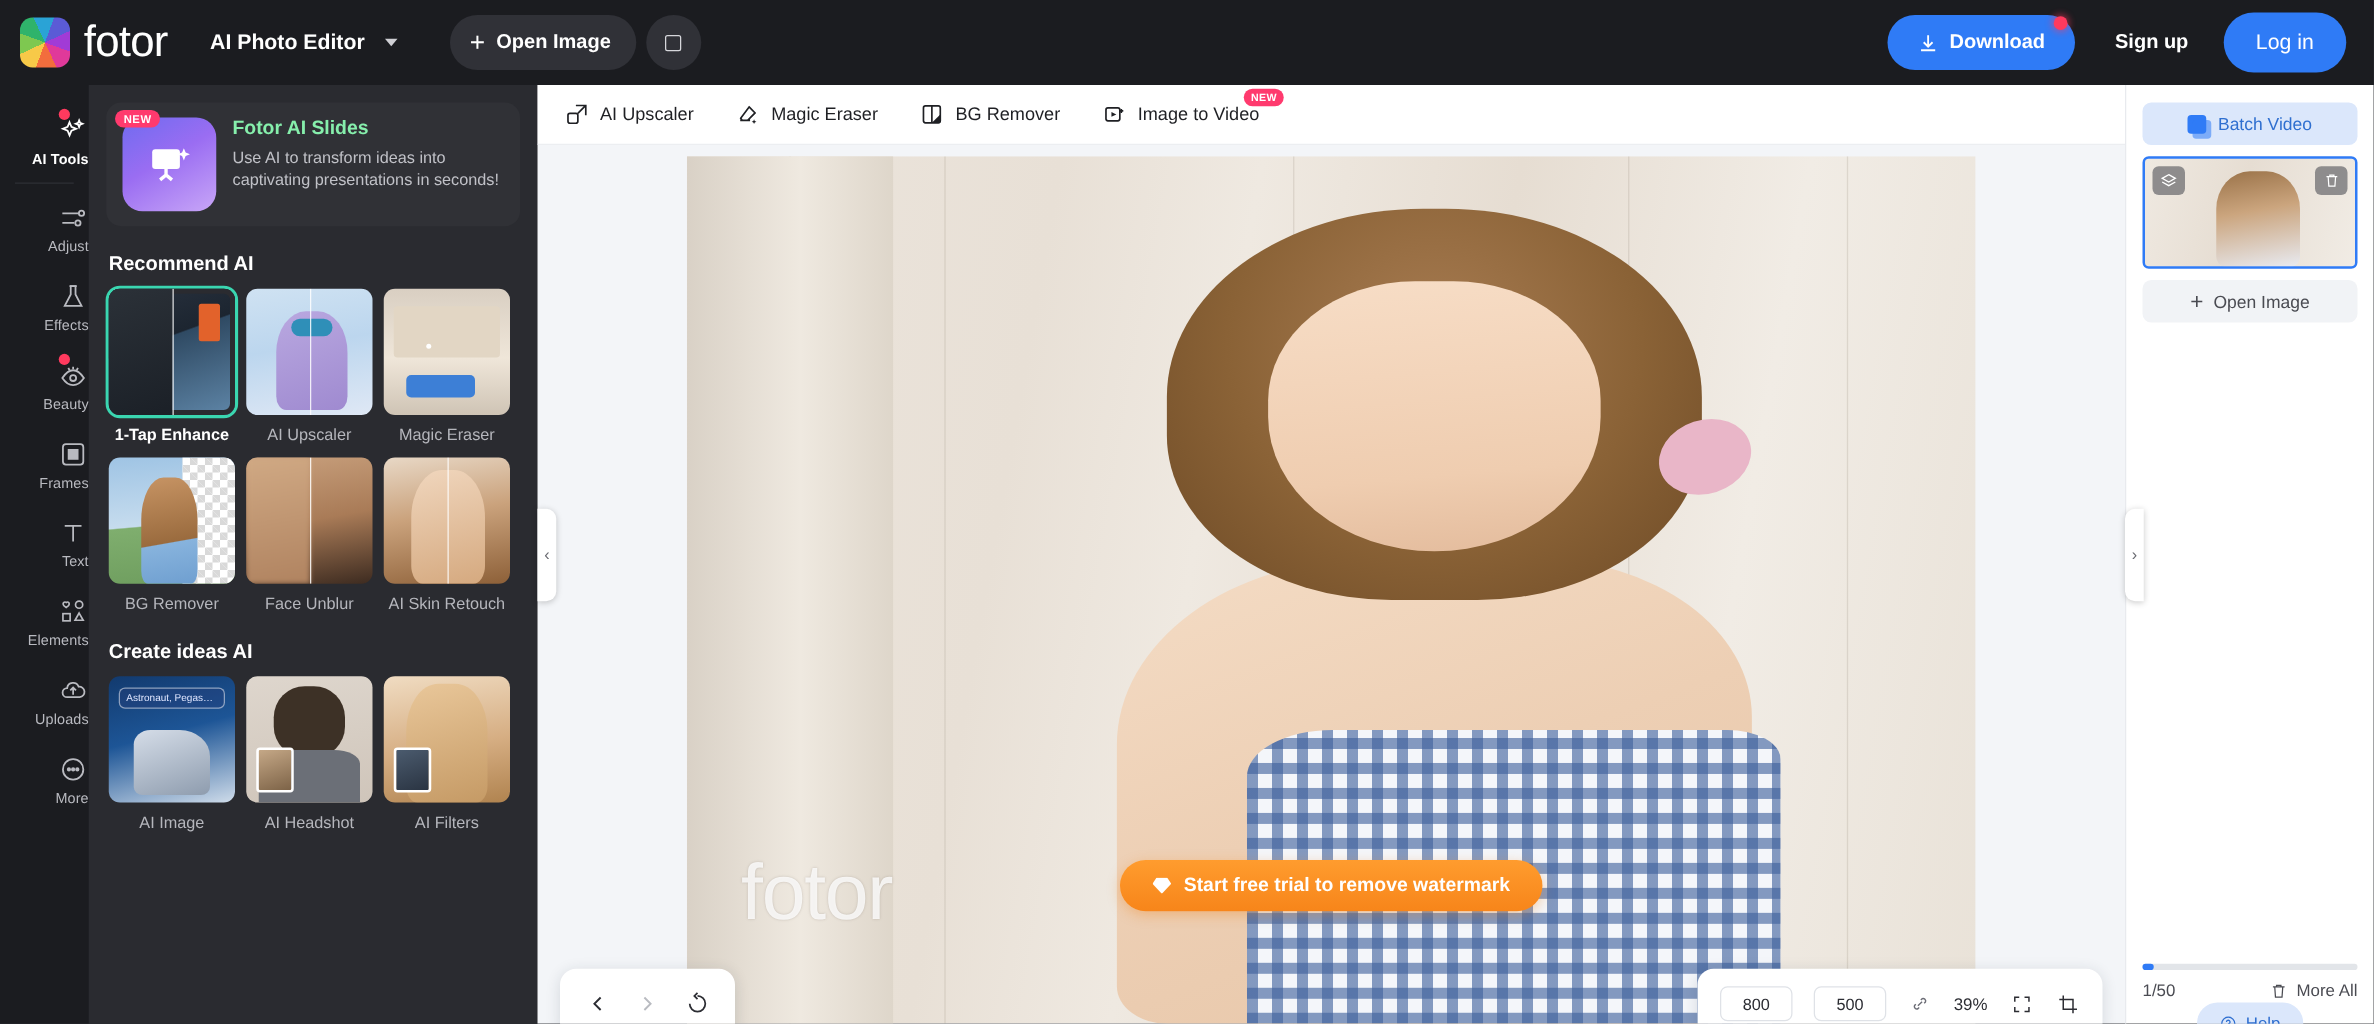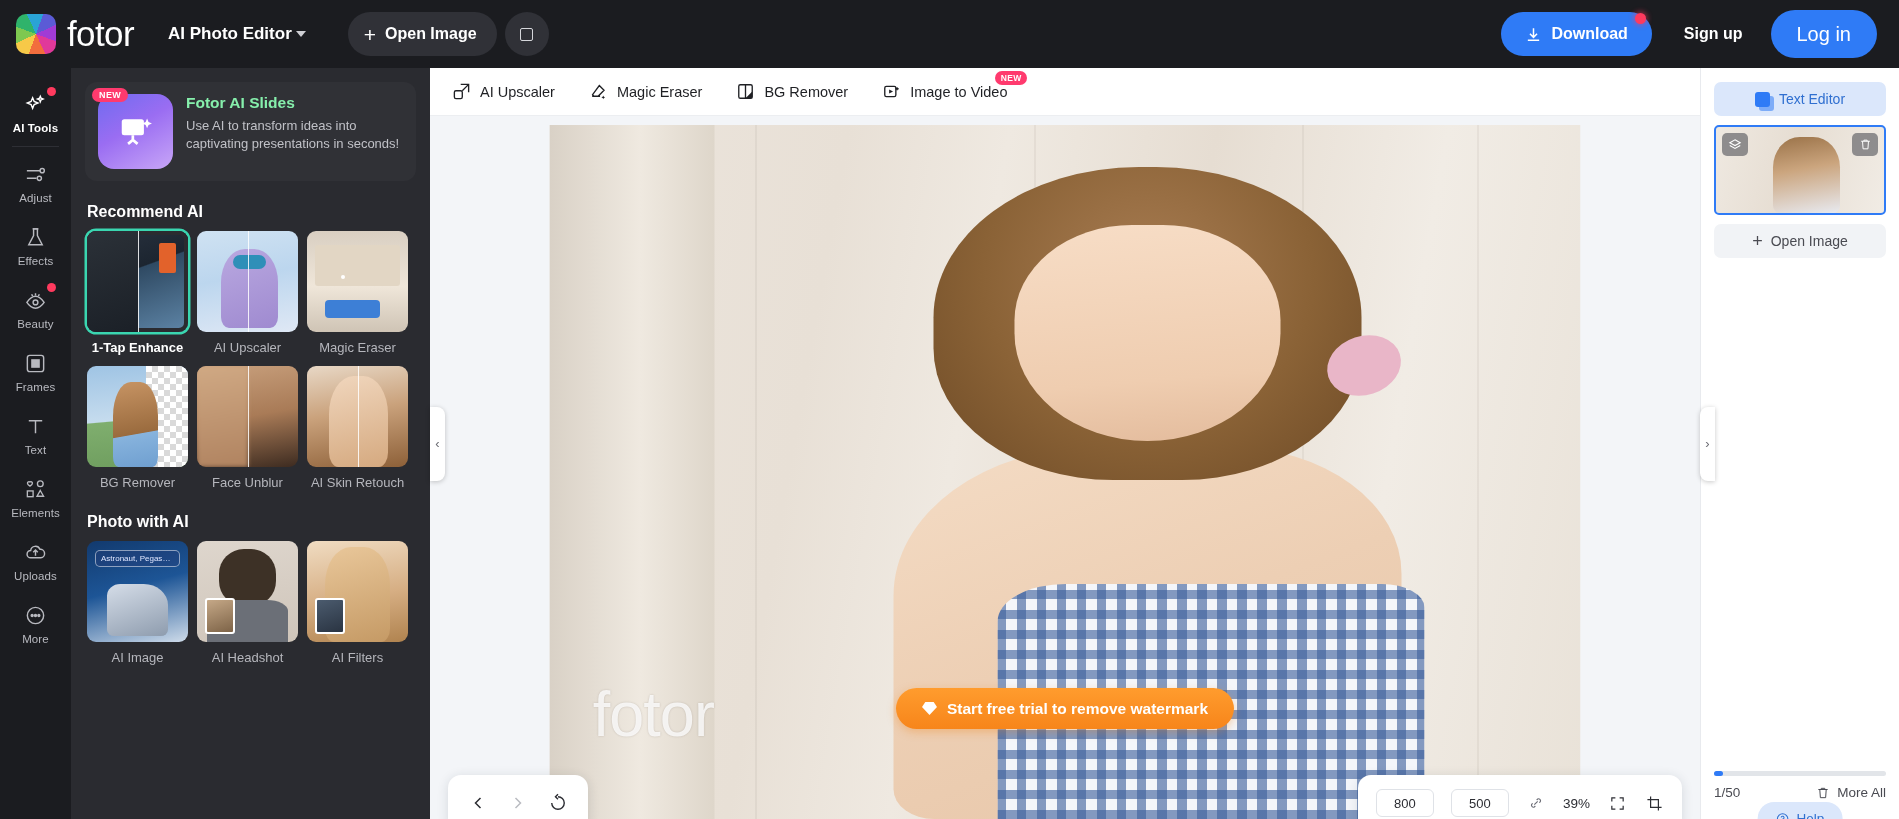--- a/index.html
+++ b/index.html
@@ -23,21 +23,21 @@
   .logo-mark {
     width: 40px; height: 40px; border-radius: 10px; overflow: hidden;
     position: relative; flex: 0 0 40px;
     background: conic-gradient(from 200deg,
       #f7c948 0deg 45deg, #7ec850 45deg 90deg, #2fb36b 90deg 135deg,
       #2aa3d6 135deg 180deg, #5b5bd6 180deg 225deg, #a13bd6 225deg 270deg,
       #e0399a 270deg 315deg, #f26d3d 315deg 360deg);
   }
   .logo-text { color:#fff; font-size: 35px; font-weight: 400; letter-spacing: -0.6px; }
   .app-switch {
-    display:flex; align-items:center; gap: 4px; margin-left: 34px;
+    display:flex; align-items:center; gap: 16px; margin-left: 34px;
     color: #fff; font-size: 17px; font-weight: 700; cursor: pointer;
   }
   .chev { width:0;height:0;border-left:5px solid transparent;border-right:5px solid transparent;border-top:6px solid #cfcfd4;}
   .open-image-btn {
     margin-left: 42px; height: 44px; display:flex; align-items:center; gap:9px;
     background:#303137; border-radius: 22px; padding: 0 20px 0 16px;
     color:#fff; font-size:16px; font-weight:600; cursor:pointer;
   }
   .plus-ico { font-size: 21px; line-height: 1; color:#fff; font-weight:300; }
   .sq-btn {
@@ -50,33 +50,33 @@
     position:relative; height:44px; background:#2f7bf6; border-radius:22px;
     display:flex;align-items:center;gap:9px;padding:0 24px;cursor:pointer;
     color:#fff;font-size:16px;font-weight:700;
   }
   .dl-dot { position:absolute; top:1px; right:6px; width:11px;height:11px;border-radius:50%;
             background:#ff3a5e; box-shadow:0 0 5px 2px rgba(255,58,94,.45);}
   .signup { color:#fff;font-size:16px;font-weight:700;margin:0 28px 0 32px;cursor:pointer;}
   .login-btn {
     height:48px; min-width:96px; background:#2f7bf6;border-radius:24px;
     display:flex;align-items:center;justify-content:center;padding:0 26px;
-    color:#fff;font-size:20px;font-weight:400;cursor:pointer;
+    color:#fff;font-size:17px;font-weight:400;cursor:pointer;
   }
 
   
   .body-row { flex:1; display:flex; min-height:0; position:relative; }
 
   
   .rail {
     width: 71px; flex:0 0 71px; background:#1b1c20; padding-top: 12px;
     display:flex; flex-direction:column; align-items:center; gap: 0;
   }
   .rail-item {
-    width:71px; padding: 11px 0 9px; display:flex;flex-direction:column;align-items:center;gap:5px;
+    width:71px; padding: 11px 0 9px; display:flex;flex-direction:column;align-items:flex-end;gap:5px;
     cursor:pointer; position:relative;
   }
   .rail-item .rl { font-size:11.5px; color:#b9bac0; letter-spacing:.1px; }
   .rail-item.active .rl { color:#fff; font-weight:700; }
   .rail-ico { width:26px;height:26px;display:flex;align-items:center;justify-content:center;}
   .rail-ico svg { width:23px;height:23px; }
   .rail-dot { position:absolute; top:7px; right:15px; width:9px;height:9px;border-radius:50%;background:#ff3a5e;}
   .rail-sep { width:47px;height:1px;background:#2e2f35;margin:3px 0; }
 
   
@@ -468,21 +468,21 @@
 
         <div class="cell">
           <div class="thumb" style="background:linear-gradient(170deg,#e8d8c6 0%,#caa27c 45%,#8d6038 100%);">
             <div style="position:absolute;left:22%;top:10%;width:58%;height:90%;border-radius:42% 42% 16% 16%;background:linear-gradient(165deg,#f0d6bd 0%,#d5a97f 100%);"></div>
             <div class="split" style="left:50%"></div>
           </div>
           <div class="cell-label">AI Skin Retouch</div>
         </div>
       </div>
 
-      <div class="sec-title">Photo with AI</div>
+      <div class="sec-title">Create ideas AI</div>
 
       <div class="grid">
         <div class="cell">
           <div class="thumb" style="background:linear-gradient(165deg,#123a6e 0%,#1d5596 45%,#cfdcea 100%);">
             <div class="prompt-chip">Astronaut, Pegasus, starry</div>
             <div style="position:absolute;left:20%;bottom:6%;width:60%;height:52%;border-radius:22% 40% 12% 12%;background:linear-gradient(160deg,#d5dde8 0%,#8e9cae 100%);"></div>
           </div>
           <div class="cell-label">AI Image</div>
         </div>
 
@@ -614,21 +614,21 @@
     <div class="collapse left">
       <span>‹</span>
     </div>
     <div class="collapse right">
       <span>›</span>
     </div>
 
     <div class="rpanel">
       <div class="batch-btn">
         <span class="batch-sq"></span>
-        <span>Text Editor</span>
+        <span>Batch Video</span>
       </div>
 
       <div class="thumb-card">
         <div class="tc-mini-girl" style="background:linear-gradient(170deg,#9a7248 0%,#cba57e 42%,#e8eaf0 100%);border-radius:40% 40% 10% 10%;"></div>
         <span class="tc-badge l">
           <svg viewBox="0 0 24 24" fill="none" stroke="#fff" stroke-width="1.8" width="14" height="14">
             <path d="M12 3l9 5-9 5-9-5z"></path>
               <path d="M3 13l9 5 9-5"></path>
           </svg>
         </span>

